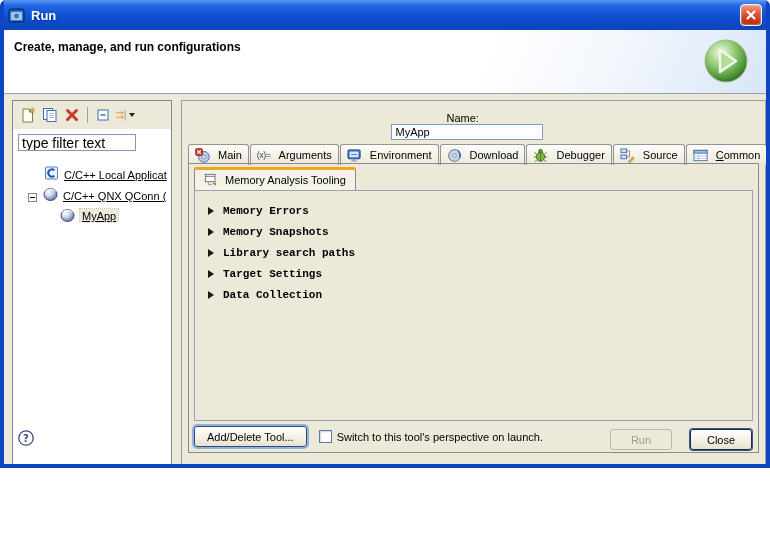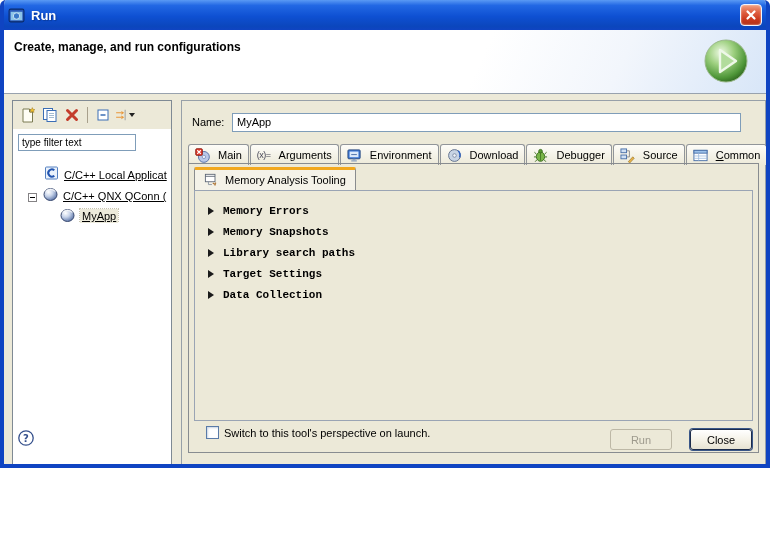--- a/index.html
+++ b/index.html
@@ -28,21 +28,21 @@
   .header .play { position:absolute; top:7px; right:16px; width:48px; height:48px; }
 
   
   .sidebar { position:absolute; left:8px; top:100px; width:160px; height:396px;
              background:#fff; border:1px solid #7f8a94; }
   .s-toolbar { height:28px; background:#ece9d8; display:flex; align-items:center; padding-left:4px; }
   .tb-btn { width:22px; height:22px; display:flex; align-items:center; justify-content:center; border:1px solid transparent; border-radius:2px; cursor:pointer; }
   .tb-sep { width:1px; height:16px; background:#a8a08c; margin:0 4px; }
   .dd-arrow { width:0; height:0; border-left:3.5px solid transparent; border-right:3.5px solid transparent; border-top:4px solid #222; margin-left:2px; }
   .filter-input { display:block; margin:5px 0 0 5px; width:118px; height:17px; border:1px solid #7f9db9;
-                  font-family:"Liberation Sans",sans-serif; font-size:10px; padding:1px 3px; }
+                  font-family:"Liberation Sans",sans-serif; font-size:14px; padding:1px 3px; }
   .tree { margin-top:9px; }
   .tree-row { height:21px; display:flex; align-items:flex-end; white-space:nowrap; overflow:hidden; cursor:default;text-decoration:underline; }
   .tree-row .ticon16 { width:17px; height:16px; flex:none; margin-right:4px; }
   .expander { width:9px; height:9px; border:1px solid #848284; background:#fff; flex:none; margin-right:5px;
               position:relative; }
   .expander::after { content:""; position:absolute; left:1px; right:1px; top:3px; height:1px; background:#000; }
   .lvl1 { padding-left:30px; }
   .lvl1e { padding-left:15px; }
   .lvl2 { padding-left:46px; }
   .tree-label.sel { background:#eceadb; outline:1px dotted #c8c4b0; padding:1px 2px; }
@@ -57,21 +57,21 @@
   .sb-thumb { width:92px; flex:none; border:1px solid #86abe4; border-radius:7px;
               background:linear-gradient(180deg,#d8e8fc 0%,#bcd4f6 55%,#a8c6f0 100%);
               position:relative; cursor:grab; }
   .sb-thumb::after { content:""; position:absolute; left:50%; top:4px; width:12px; height:8px; transform:translateX(-50%);
                      background:repeating-linear-gradient(90deg,#7fa6e0 0 1px,transparent 1px 3px); }
   .sb-rest { flex:1; }
 
   
   .content-panel { position:absolute; left:177px; top:100px; width:585px; height:396px;
                    border:1px solid #97a0a8; background:#ece9d8; }
-  .name-row { position:absolute; top:11px; left:10px; right:24px; height:20px; display:flex; align-items:center; }
+  .name-row { position:absolute; top:11px; left:10px; right:24px; height:20px; display:flex; align-items:center;flex-direction:column; }
   .name-row label { width:40px; flex:none; }
   .name-input { flex:1; height:19px; border:1px solid #7f9db9; font-family:"Liberation Sans",sans-serif;
                 font-size:11px; padding:1px 4px; background:#fff; }
 
   .tabbar { position:absolute; top:40px; left:6px; right:6px; height:24px; display:flex; align-items:flex-end; }
   .tab { height:21px; padding:0 6px; display:flex; align-items:center; gap:8px;
          background:linear-gradient(180deg,#fdfcf8,#ece9d8); border:1px solid #919599; border-bottom:none;
          border-radius:3px 3px 0 0; margin-right:1px; cursor:pointer; white-space:nowrap; }
   .tab .ticon { width:15px; height:15px; flex:none; }
   .tab.active { height:23px; color:#fff; border-color:#1a4aa8; border-radius:3px 12px 0 0; padding-right:16px;
@@ -338,20 +338,21 @@
           <span class="tri"></span>
           <span class="slabel">Target Settings</span>
         </div>
         <div class="section-row">
           <span class="tri"></span>
           <span class="slabel">Data Collection</span>
         </div>
       </div>
 
       <div class="addrow">
+        <button class="xp-btn focused">Add/Delete Tool...</button>
         <span class="checkbox"></span>
         <span>Switch to this tool's perspective on launch.</span>
       </div>
     </div>
 
     <div class="applyrow">
       <button class="xp-btn">Apply</button>
       <button class="xp-btn">Revert</button>
     </div>
   </div>

